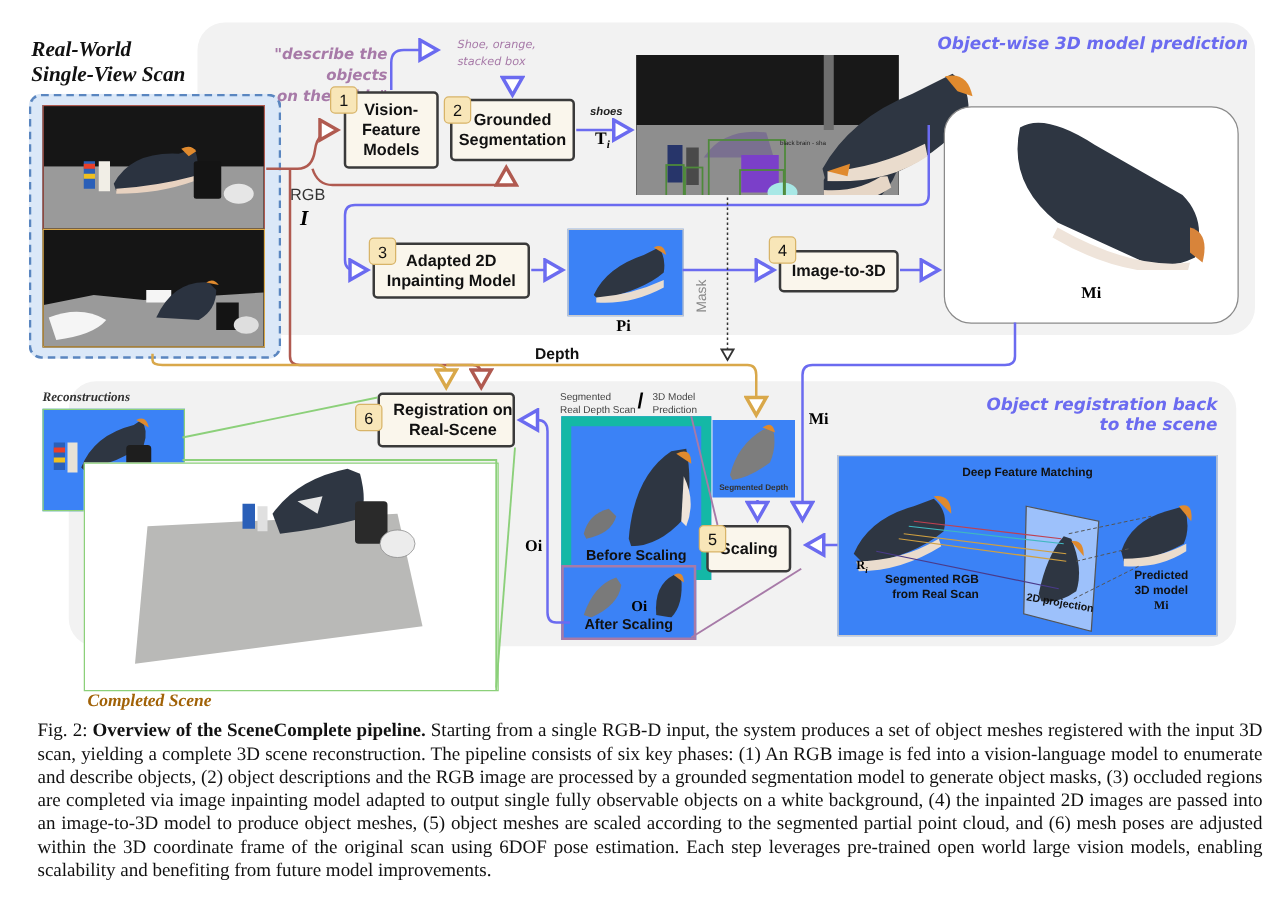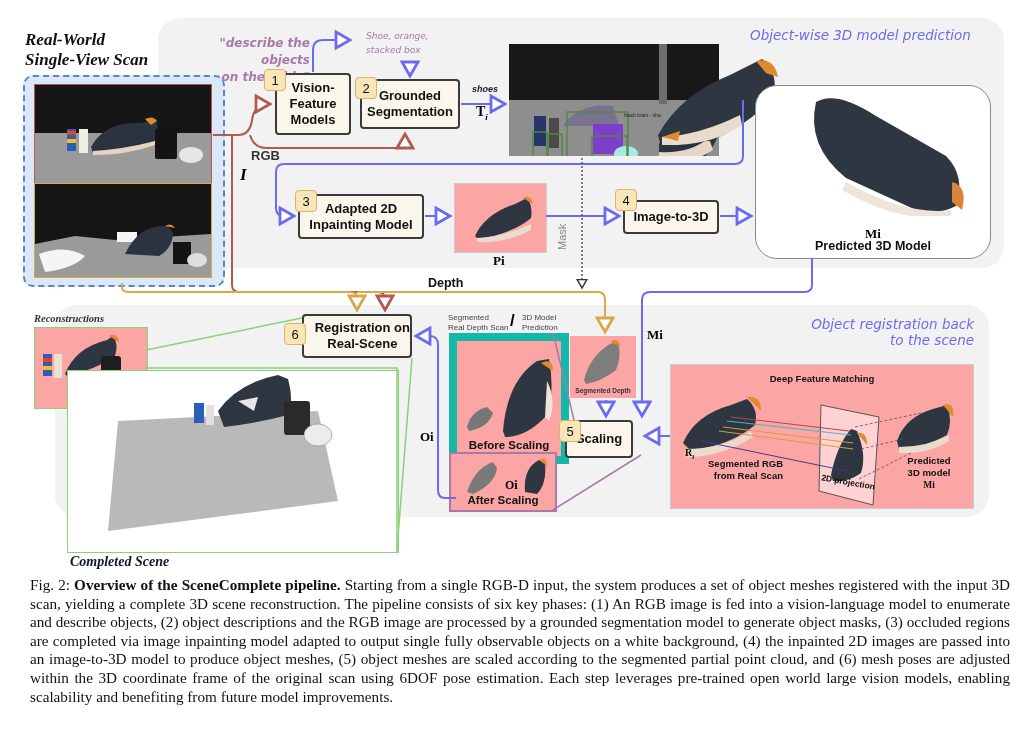--- a/index.html
+++ b/index.html
@@ -3,23 +3,23 @@
 <meta charset="utf-8">
 <style>
   html, body { margin:0; padding:0; background:#ffffff; }
   body { width:1024px; height:739px; position:relative; overflow:hidden; font-family:"Liberation Sans", sans-serif; }
   .abs { position:absolute; }
   .panel { position:absolute; background:#f2f2f2; border-radius:22px; }
   .step { position:absolute; background:#faf6ec; border:2.5px solid #3a3a3a; border-radius:4px; display:flex; align-items:center; justify-content:center; text-align:center; font-weight:bold; color:#111; font-size:13px; line-height:16px; box-sizing:border-box; }
   .badge { position:absolute; width:22px; height:22px; background:#f8e6b8; border:1.5px solid #d8b468; border-radius:4px; font-size:13px; font-weight:normal; display:flex; align-items:center; justify-content:center; color:#111; box-sizing:border-box; }
   .serif-bi { font-family:"Liberation Serif", serif; font-weight:bold; font-style:italic; }
   .serif-b { font-family:"Liberation Serif", serif; font-weight:bold; }
-  .blue-title { font-family:"DejaVu Sans", sans-serif; font-weight:normal; font-style:italic; color:#6b6bf0; font-size:13.5px; }
+  .blue-title { font-family:"DejaVu Sans", sans-serif; font-weight:bold; font-style:italic; color:#6b6bf0; font-size:13.5px; }
   .purple-it { font-family:"DejaVu Sans", sans-serif; font-style:italic; font-weight:bold; color:#a77aa8; }
-  .img-box { position:absolute; background:#fca5a5; overflow:hidden; }
+  .img-box { position:absolute; background:#3b82f6; overflow:hidden; }
   .caption { position:absolute; left:30px; top:576px; width:980px; font-family:"Liberation Serif", serif; font-size:15.2px; line-height:18.6px; color:#111; text-align:justify; }
   .caption b { font-weight:bold; }
   .tiny { font-size:8px; color:#444; line-height:10px; }
   .lbl { font-weight:bold; font-size:12px; color:#111; }
 </style>
 </head>
 <body>
 
 <div class="panel" style="left:158px; top:18px; width:846px; height:250px;"></div>
 <div class="panel" style="left:55px; top:305px; width:934px; height:212px;"></div>
@@ -55,21 +55,21 @@
     <rect x="0" y="0" width="176" height="93" fill="#151515"></rect>
     <path d="M0 60 L40 52 L80 56 L176 50 L176 93 L0 93Z" fill="#9a9a9a"></path>
     <path d="M4 70 Q30 60 50 72 Q40 84 10 88Z" fill="#f5f5f5"></path>
     <rect x="82" y="48" width="20" height="10" fill="#f5f5f5"></rect>
     <path d="M90 70 Q104 40 132 42 L138 48 Q138 64 124 72Z" fill="#2b3340"></path>
     <path d="M130 42 Q136 38 140 44Z" fill="#e08a2e"></path>
     <rect x="138" y="58" width="18" height="22" fill="#141414"></rect>
     <ellipse cx="162" cy="76" rx="10" ry="7" fill="#dedede"></ellipse>
   </svg>
 </div>
-<div class="abs" style="left:251px; top:148px; font-size:13px; font-weight:bold; color:#333;">RGB</div>
+<div class="abs" style="left:232px; top:148px; font-size:13px; font-weight:normal; color:#333;">RGB</div>
 <div class="abs serif-bi" style="left:240px; top:165px; font-size:17px;">I</div>
 
 <div class="abs purple-it" style="left:170px; top:35px; width:140px; text-align:right; font-size:12px; line-height:17px;">
   <div>"describe the objects</div>
   <div>on the table"</div>
 </div>
 <div class="abs purple-it" style="left:366px; top:29px; font-size:9px; line-height:14px; font-weight:normal;">
   <div>Shoe, orange,</div>
   <div>stacked box</div>
 </div>
@@ -123,21 +123,20 @@
   <path d="M12 82 L30 76 L28 86Z" fill="#e08a2e"></path>
 </svg>
 
 <div class="abs" style="left:755px; top:85px; width:234px; height:172px; background:#fff; border:1.5px solid #8a8a8a; border-radius:22px;">
   <svg width="234" height="130" style="position:absolute; left:0; top:0;">
     <path d="M60 16 Q80 4 120 30 L190 70 Q210 90 200 120 Q180 130 160 124 L90 92 Q50 60 60 16Z" fill="#2e3642"></path>
     <path d="M90 96 Q150 130 196 124 L194 132 Q140 136 86 104Z" fill="#efe4da"></path>
     <path d="M196 96 Q212 100 206 124 L196 116Z" fill="#d8843a"></path>
   </svg>
   <div class="abs serif-b" style="left:0; width:234px; text-align:center; top:140px; font-size:13px;">Mi</div>
-  <div class="abs lbl" style="left:0; width:234px; text-align:center; top:153px; font-size:12.5px;">Predicted 3D Model</div>
 </div>
 
 <div class="step" style="left:298px; top:194px; width:126px; height:45px;">
   <div>
       <div>Adapted 2D</div>
       <div>Inpainting Model</div>
     </div>
 </div>
 <div class="badge" style="left:295px; top:190px;">3</div>
 
@@ -185,21 +184,21 @@
   <svg width="330" height="181">
     <path d="M50 50 L250 40 L270 130 L40 160Z" fill="#b9b9b7"></path>
     <path d="M150 40 Q170 12 210 4 L220 8 Q226 30 220 44 Q190 52 156 56Z" fill="#2e3642"></path>
     <path d="M170 30 L190 26 L186 40Z" fill="#e8e8e8"></path>
     <rect x="126" y="32" width="10" height="20" fill="#2a5fb8"></rect>
     <rect x="138" y="34" width="8" height="20" fill="#e0e0e0"></rect>
     <rect x="216" y="30" width="26" height="34" rx="3" fill="#2a2a2a"></rect>
     <ellipse cx="250" cy="64" rx="14" ry="11" fill="#ececec" stroke="#888" stroke-width="0.6"></ellipse>
   </svg>
 </div>
-<div class="abs serif-bi" style="left:70px; top:554px; font-size:14px; color:#0f172a;">Completed Scene</div>
+<div class="abs serif-bi" style="left:70px; top:554px; font-size:14px; color:#a16207;">Completed Scene</div>
 
 <div class="abs tiny" style="left:448px; top:313px;">
   <div>Segmented</div>
   <div>Real Depth Scan</div>
 </div>
 <div class="abs" style="left:510px; top:311px; font-size:17px; font-weight:bold;">/</div>
 <div class="abs tiny" style="left:522px; top:313px;">
   <div>3D Model</div>
   <div>Prediction</div>
 </div>

